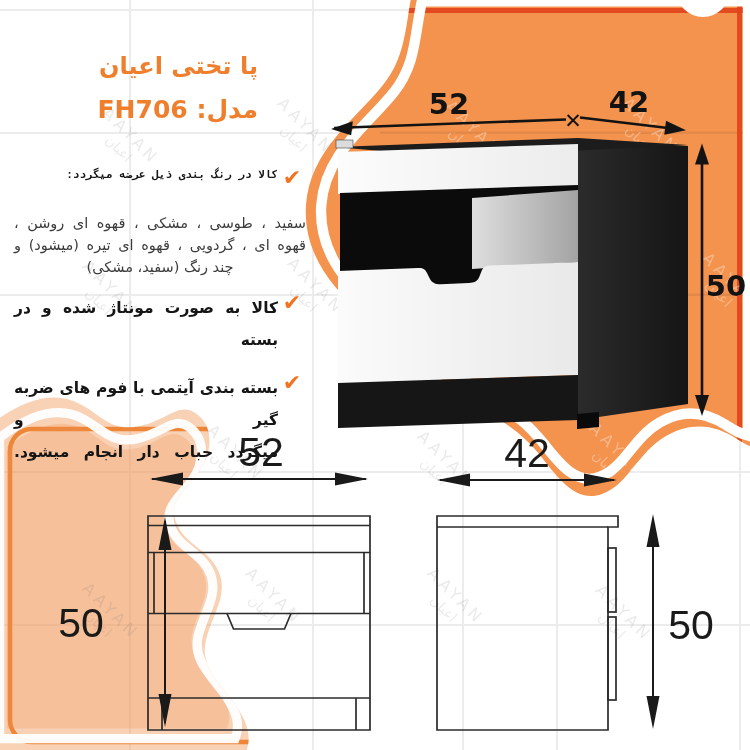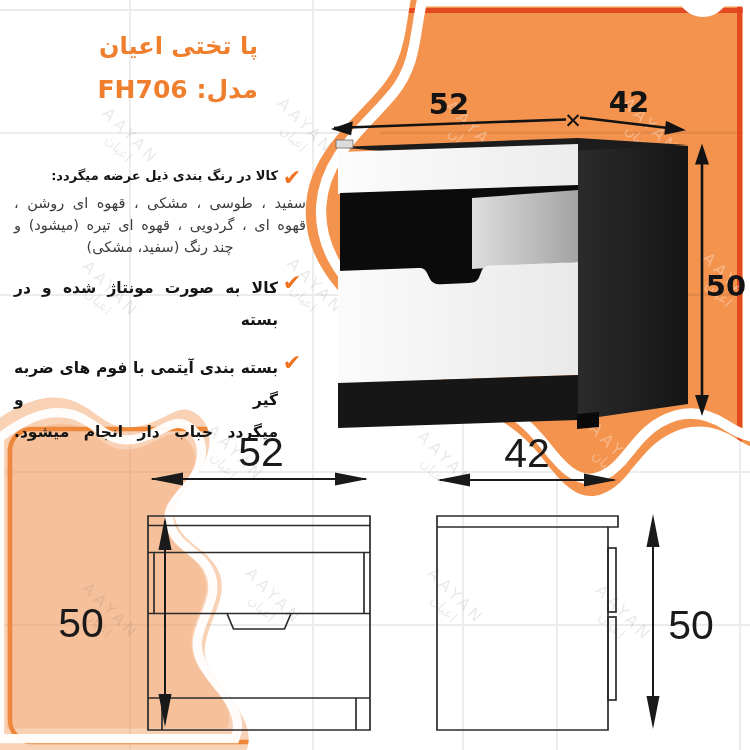--- a/index.html
+++ b/index.html
@@ -4,40 +4,40 @@
 <style>
   html,body{margin:0;padding:0;background:#fff;}
   .stage{
     position:relative;width:750px;height:750px;background:#ffffff;
     overflow:hidden;font-family:"DejaVu Sans",sans-serif;
   }
   .stage svg{position:absolute;left:0;top:0;}
 
   
   .title-block{
-    position:absolute;left:52px;top:32px;width:206px;
+    position:absolute;left:52px;top:52px;width:206px;
     direction:rtl;text-align:right;color:#ef7f2d;font-weight:bold;
   }
   .title-line1{font-size:24px;line-height:1.2;}
   .title-line2{font-size:25px;line-height:1.2;margin-top:14px;}
 
   
   .bullets{position:absolute;left:14px;top:166px;width:292px;direction:rtl;color:#151515;}
   .bullet-row{display:flex;align-items:flex-start;}
   .check{
     flex:0 0 28px;width:28px;text-align:center;font-size:22px;line-height:24px;
     color:#f2731f;font-weight:bold;
   }
-  .b-heading{font-size:13px;font-weight:bold;padding-top:2px;flex:1;}
+  .b-heading{font-size:11px;font-weight:bold;padding-top:2px;flex:1;font-family:Liberation Mono, monospace;}
   .b-texts{flex:1;padding-top:1px;}
   .b-line{
     font-size:15.5px;font-weight:bold;line-height:32px;
     text-align:justify;text-align-last:justify;
   }
-  .body-block{margin-top:2px;font-size:14.5px;color:#3b3b3b;line-height:22px;}
+  .body-block{margin-top:22px;font-size:14.5px;color:#3b3b3b;line-height:22px;}
   .body-line{text-align:justify;text-align-last:justify;}
   .body-line.center{text-align-last:center;}
   .mt13{margin-top:13px;}
   .mt15{margin-top:15px;}
 
   
   .wm{
     position:absolute;width:100px;text-align:center;
     transform:rotate(45deg);pointer-events:none;user-select:none;
   }

